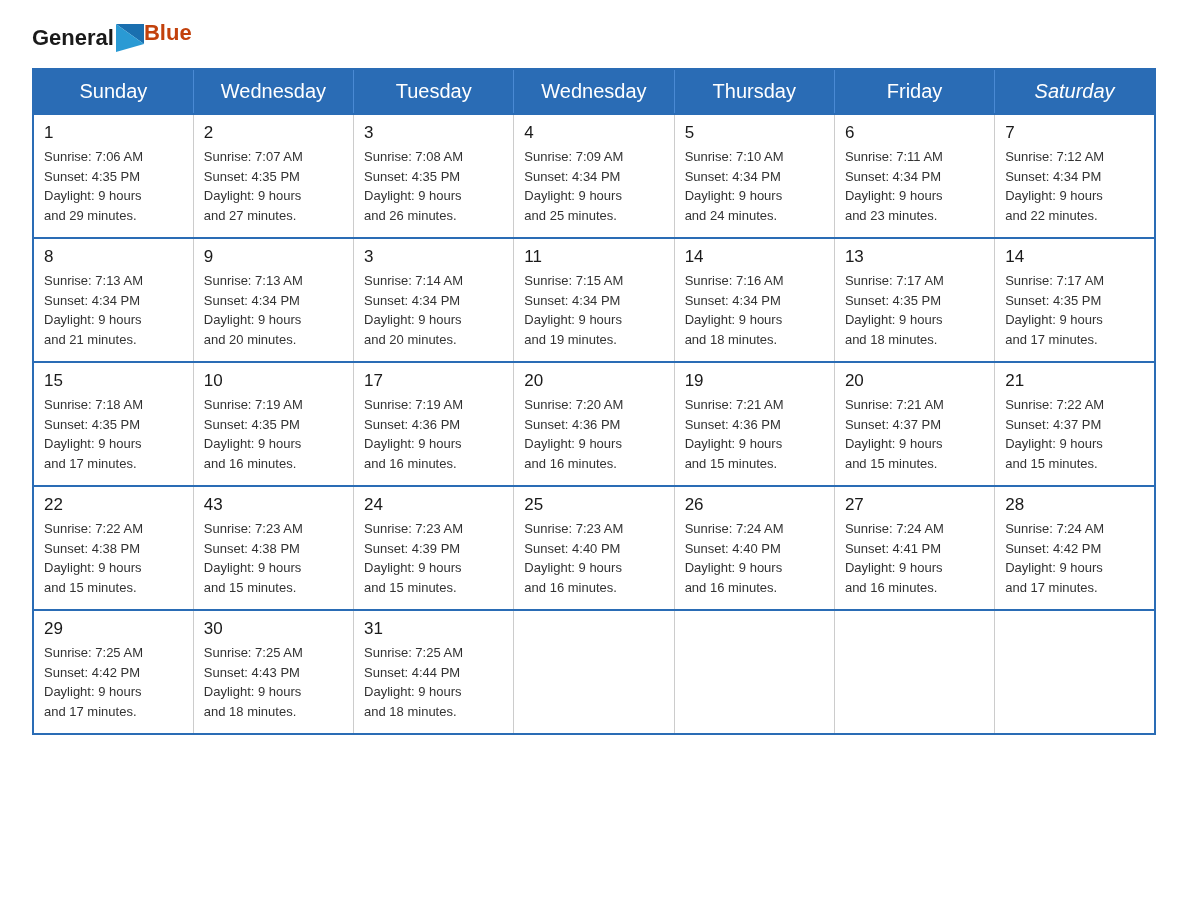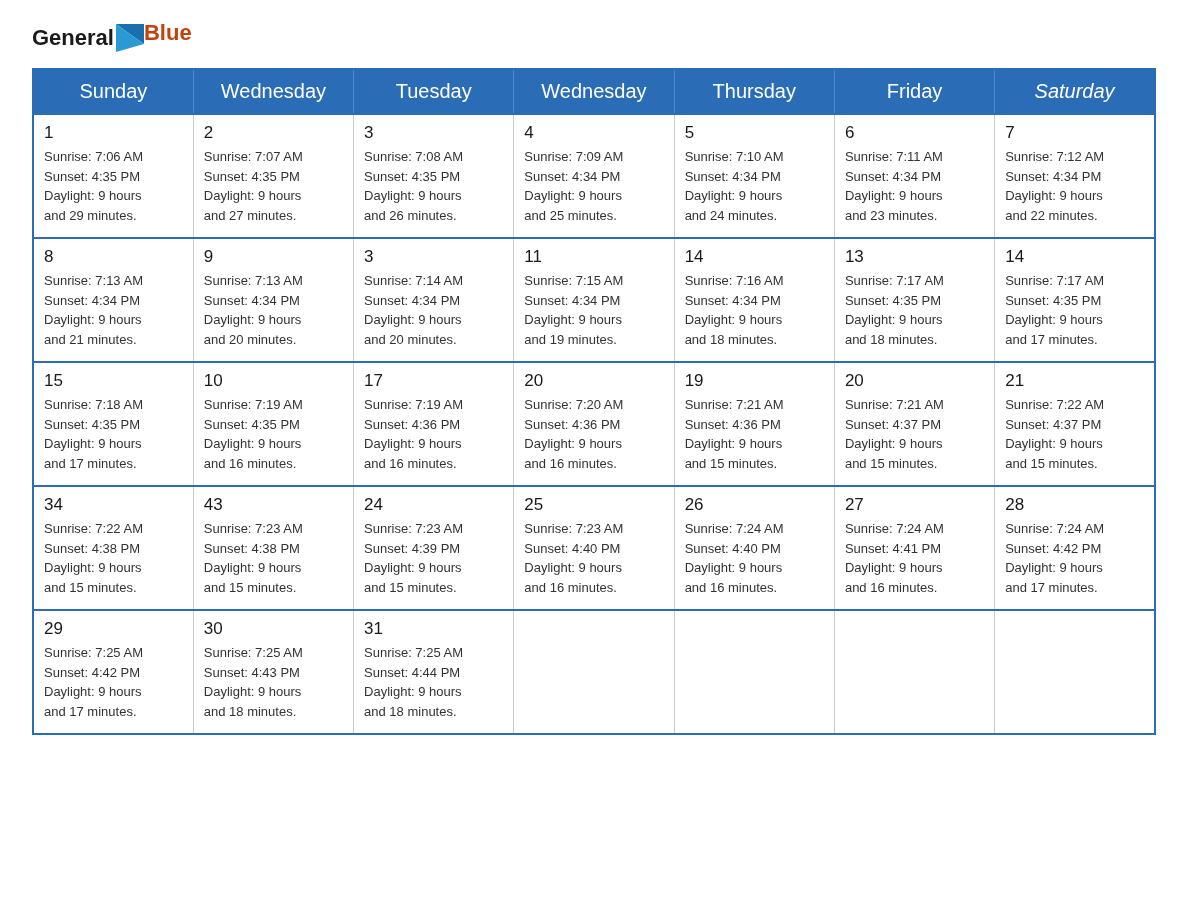--- a/index.html
+++ b/index.html
@@ -317,21 +317,21 @@
         <div class="day-info">
           Sunrise: 7:22 AM<br>
           Sunset: 4:37 PM<br>
           Daylight: 9 hours<br>
           and 15 minutes.
         </div>
       </td>
       </tr>
       <tr>
         <td>
-        <div class="day-number">34</div>
+        <div class="day-number">22</div>
         <div class="day-info">
           Sunrise: 7:22 AM<br>
           Sunset: 4:38 PM<br>
           Daylight: 9 hours<br>
           and 15 minutes.
         </div>
       </td>
         <td>
         <div class="day-number">43</div>
         <div class="day-info">

